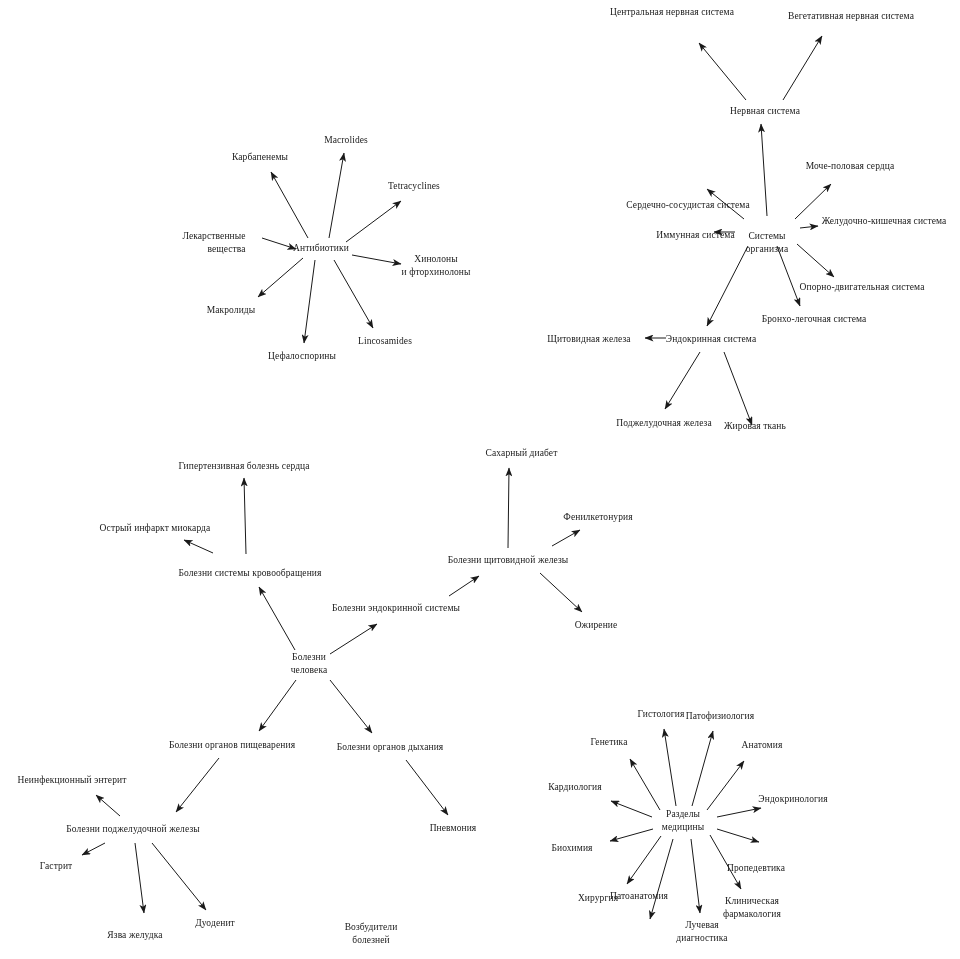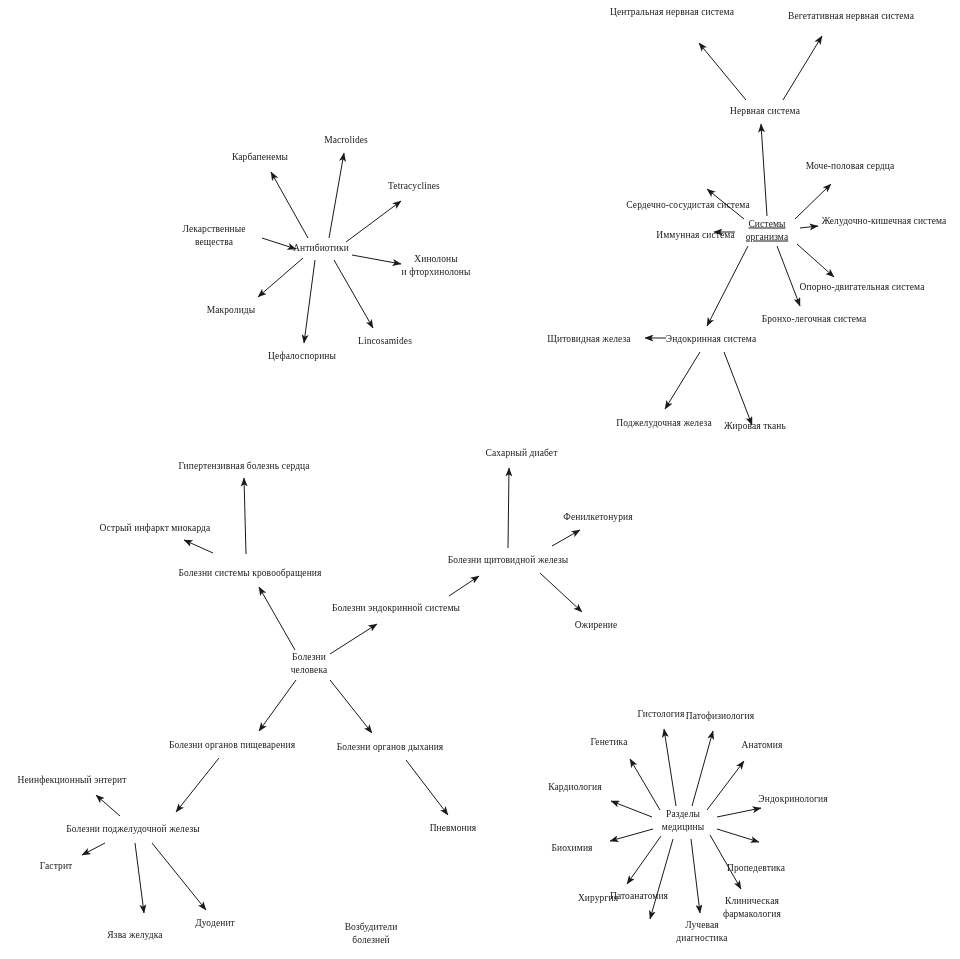--- a/index.html
+++ b/index.html
@@ -96,34 +96,34 @@
         <line x1="691" y1="839" x2="700" y2="913" stroke="#1a1a1a" stroke-width="1" marker-end="url(#arrowhead)"></line>
         <line x1="673" y1="839" x2="650" y2="919" stroke="#1a1a1a" stroke-width="1" marker-end="url(#arrowhead)"></line>
       </g>
   </svg>
   <div id="node-layer">
       <div class="node" title="Центральная нервная система" style="left: 672px; top: 12px;">Центральная нервная система</div>
       <div class="node" title="Вегетативная нервная система" style="left: 851px; top: 16px;">Вегетативная нервная система</div>
       <div class="node" title="Нервная система" style="left: 765px; top: 111px;">Нервная система</div>
       <div class="node" title="Сердечно-сосудистая система" style="left: 688px; top: 205px;">Сердечно-сосудистая система</div>
       <div class="node" title="Моче-половая система" style="left: 850px; top: 166px;">Моче-половая сердца</div>
-      <div class="node two-line" title="Системы организма" style="left: 767px; top: 230px; text-decoration: underline;">Системы
+      <div class="node two-line" title="Системы организма" style="left: 767px; top: 242px;">Системы
 организма</div>
       <div class="node" title="Иммунная система" style="left: 676px; top: 235px; padding-left: 39px;">Иммунная система</div>
       <div class="node" title="Желудочно-кишечная система" style="left: 884px; top: 221px;">Желудочно-кишечная система</div>
       <div class="node" title="Опорно-двигательная система" style="left: 862px; top: 287px;">Опорно-двигательная система</div>
       <div class="node" title="Бронхо-легочная система" style="left: 814px; top: 319px;">Бронхо-легочная система</div>
       <div class="node" title="Эндокринная система" style="left: 711px; top: 339px;">Эндокринная система</div>
       <div class="node" title="Щитовидная железа" style="left: 589px; top: 339px;">Щитовидная железа</div>
       <div class="node" title="Поджелудочная железа" style="left: 664px; top: 423px;">Поджелудочная железа</div>
       <div class="node" title="Жировая ткань" style="left: 755px; top: 426px;">Жировая ткань</div>
       <div class="node" title="Macrolides" style="left: 346px; top: 140px;">Macrolides</div>
       <div class="node" title="Карбапенемы" style="left: 260px; top: 157px;">Карбапенемы</div>
       <div class="node" title="Tetracyclines" style="left: 414px; top: 186px;">Tetracyclines</div>
-      <div class="node two-line" title="Лекарственные вещества" style="left: 214px; top: 235px;">Лекарственные
+      <div class="node two-line" title="Лекарственные вещества" style="left: 214px; top: 242px; text-align: right;">Лекарственные
 вещества</div>
       <div class="node" title="Антибиотики" style="left: 321px; top: 248px;">Антибиотики</div>
       <div class="node two-line" title="Хинолоны и фторхинолоны" style="left: 436px; top: 265px;">Хинолоны
 и фторхинолоны</div>
       <div class="node" title="Макролиды" style="left: 231px; top: 310px;">Макролиды</div>
       <div class="node" title="Lincosamides" style="left: 385px; top: 341px;">Lincosamides</div>
       <div class="node" title="Цефалоспорины" style="left: 302px; top: 356px;">Цефалоспорины</div>
       <div class="node" title="Сахарный диабет" style="left: 510px; top: 453px; padding-left: 23px;">Сахарный диабет</div>
       <div class="node" title="Гипертензивная болезнь сердца" style="left: 244px; top: 466px;">Гипертензивная болезнь сердца</div>
       <div class="node" title="Острый инфаркт миокарда" style="left: 155px; top: 528px;">Острый инфаркт миокарда</div>

